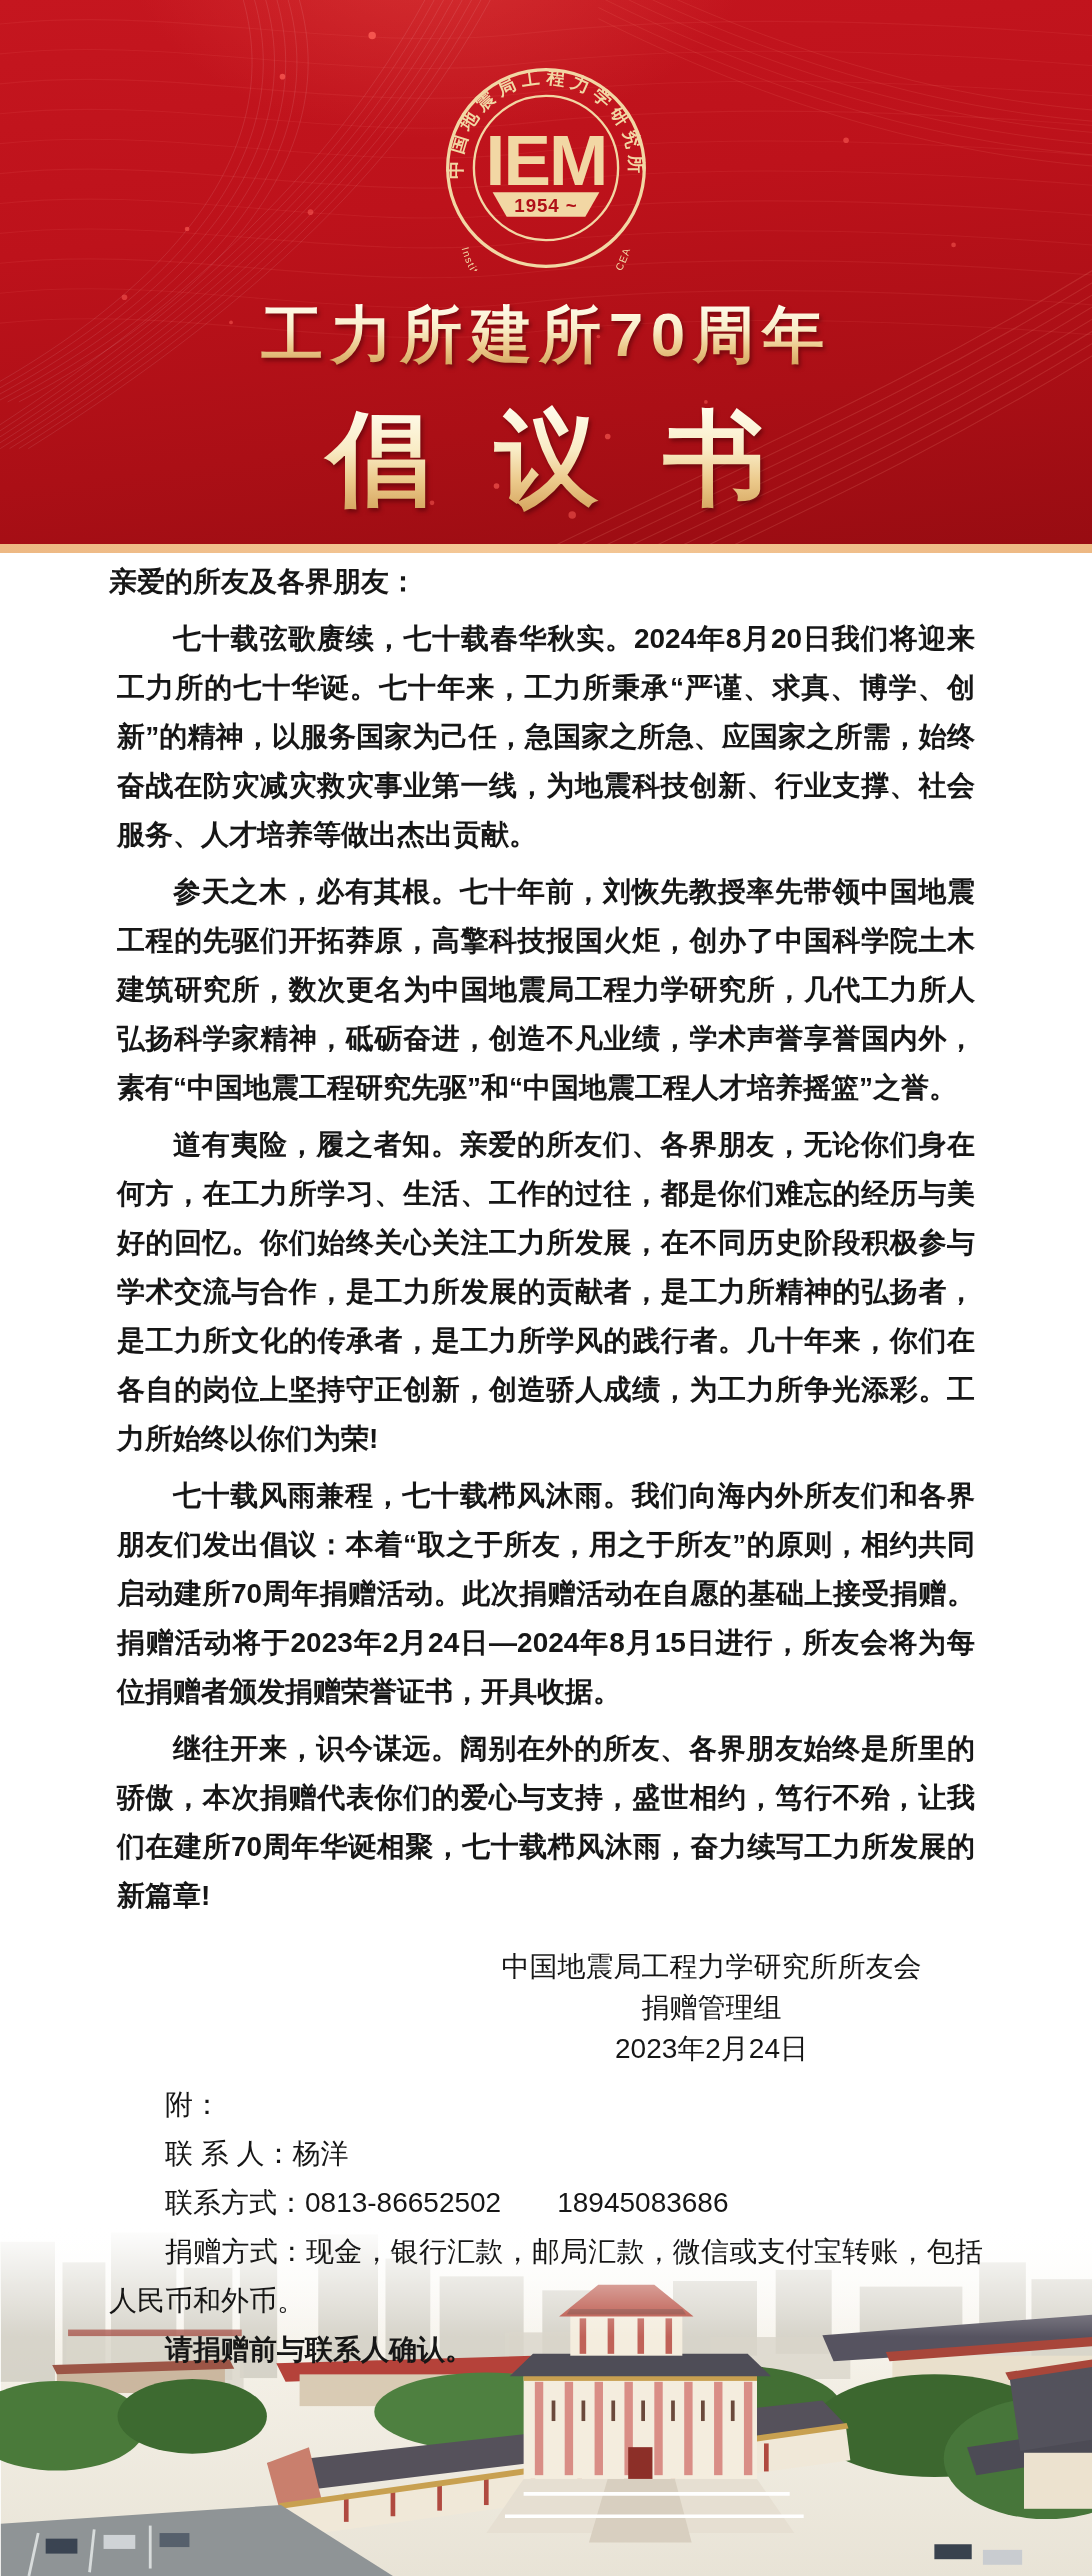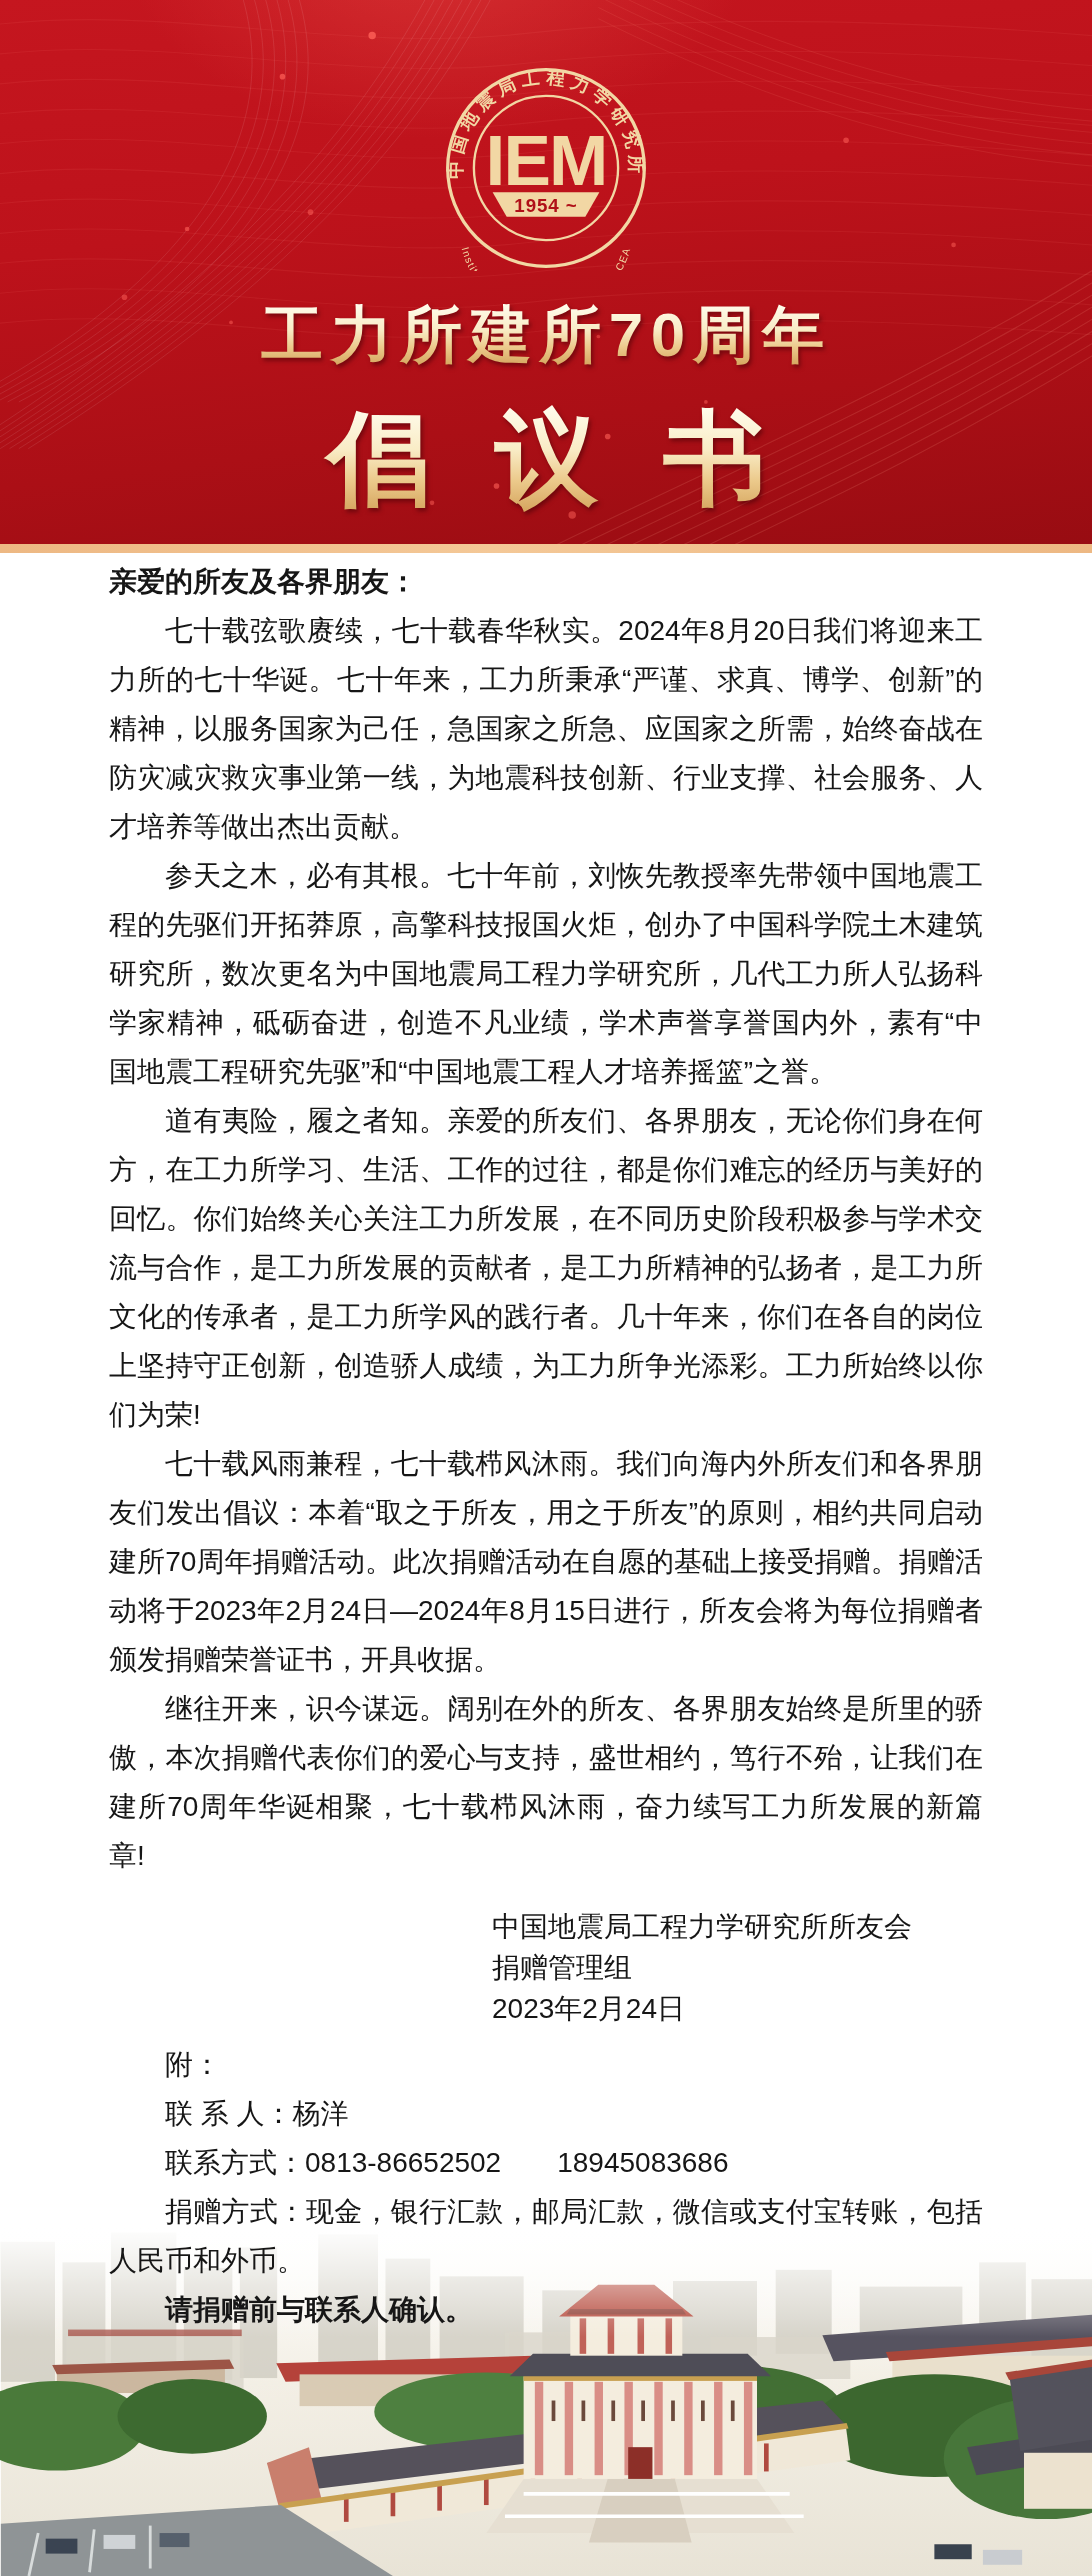--- a/index.html
+++ b/index.html
@@ -22,22 +22,22 @@
   .title2{top:400px;font-size:103px;line-height:1.15;}
   .title2 .sp{letter-spacing:65px;margin-right:-65px;}
 
   .gold-strip{position:absolute;left:0;top:544px;width:1093px;height:9.3px;
     background:linear-gradient(90deg,#edb883,#f4c897 45%,#edb883);}
 
   
   .letter{position:absolute;left:109px;top:521px;width:874px;z-index:2;
     color:#161616;font-size:28px;line-height:49px;text-align:justify;}
   .salutation{margin:36px 0 0 0;font-weight:bold;}
-  .letter p.para{margin:0;text-indent:2em;}
-  .signature{margin:26px 0 0 383px;width:439px;text-align:left;line-height:41px;}
+  .letter p.para{margin:8px;text-indent:2em;font-weight:bold;}
+  .signature{margin:26px 0 0 383px;width:439px;text-align:center;line-height:41px;}
   .signature div{white-space:nowrap;}
   .attachment{margin-top:11.2px;}
   .attachment p{margin:0;text-indent:2em;}
   .confirm{margin:0;text-align:left;font-weight:bold;text-indent:0;}
 
   
   .photo{position:absolute;left:0;top:2225px;width:1093px;height:351px;z-index:1;}
 </style>
 </head>
 <body>

